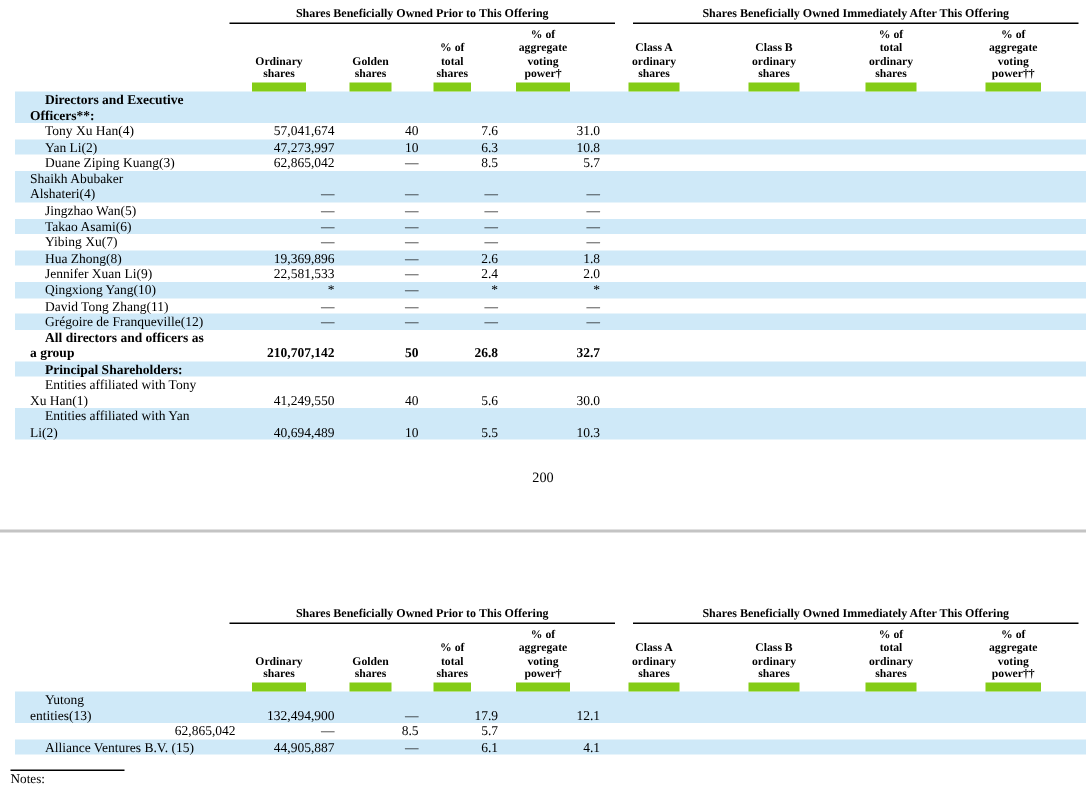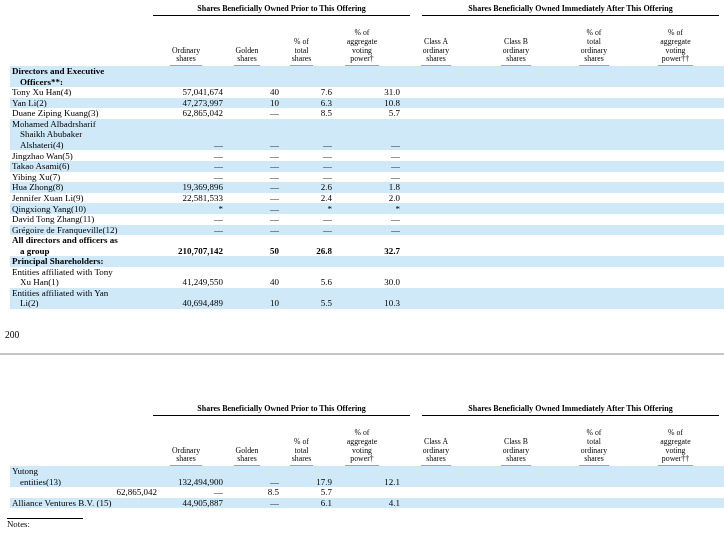--- a/index.html
+++ b/index.html
@@ -10,53 +10,53 @@
   }
   .page { position:absolute; left:0; width:724px; }
   .page1 { top:0; }
   .page2 { top:400px; }
   .page-sep {
     position:absolute; top:353px; left:0; width:724px; height:0;
     border-top:2px solid #c4c4c4;
   }
 
   
-  .group-headers { display:flex; width:714px; margin:4px 0 10px 5px; align-items:flex-end; }
+  .group-headers { display:flex; width:714px; margin:4px 0 0 5px; align-items:flex-end; }
   .gh-spacer { width:148px; }
   .gh {
     font-weight:bold; font-size:8px; line-height:9px; text-align:center;
     border-bottom:1.5px solid #000; padding-bottom:2px;
   }
   .gh.left  { width:257px; }
   .gh-gap   { width:12px; }
   .gh.right { width:297px; }
 
   
   .col-headers, .grid-row {
     display:grid; width:714px; margin-left:5px;
     grid-template-columns:148px 66px 56px 53px 68px 80px 80px 76px 87px;
   }
   .col-headers { align-items:end; padding-top:3px; }
   .ch { text-align:center; }
   .colhead {
-    display:inline-block; font-weight:normal; font-size:7.8px; line-height:8.8px;
-    border-bottom:1px solid #84cc16; padding:0 2px 1px 2px;
+    display:inline-block; font-weight:bold; font-size:7.8px; line-height:8.8px;
+    border-bottom:6px solid #84cc16; padding:0 2px 1px 2px;
   }
 
   
   .tbody { width:714px; margin-left:5px; }
   .grid-row { min-height:10.6px; align-items:end; font-size:9px; line-height:10.5px; }
   .grid-row.shade { background:var(--stripe); }
   .grid-row.bold { font-weight:bold; }
   .cell { overflow:visible; white-space:nowrap; }
   .num-cell { text-align:right; padding-right:1px; }
-  .name-line { padding-left:2px; }
+  .name-line { padding-left:20px; }
   .name-line.cont { padding-left:10px; }
 
-  .page-number { width:714px; margin-left:5px; margin-top:21px; font-size:9.5px; }
+  .page-number { width:714px; margin-left:5px; margin-top:21px; text-align:center; font-size:9.5px; }
 
   .notes-rule { width:76px; margin:10px 0 0 7px; border-top:1px solid #000; }
   .notes { margin:0 0 0 7px; font-size:8.8px; }
 </style>
 </head>
 <body>
 
 <section class="page page1">
   <div class="group-headers">
     <div class="gh-spacer"></div>
@@ -124,21 +124,20 @@
         <div class="cell num-cell">—</div>
         <div class="cell num-cell">8.5</div>
         <div class="cell num-cell">5.7</div>
         <div class="cell num-cell"></div>
         <div class="cell num-cell"></div>
         <div class="cell num-cell"></div>
         <div class="cell num-cell"></div>
       </div>
       <div class="grid-row shade">
         <div class="cell name-cell">
-          <div class="name-line">Mohamed Albadrsharif</div>
           <div class="name-line cont">Shaikh Abubaker</div>
           <div class="name-line cont">Alshateri(4)</div>
         </div>
         <div class="cell num-cell">—</div>
         <div class="cell num-cell">—</div>
         <div class="cell num-cell">—</div>
         <div class="cell num-cell">—</div>
         <div class="cell num-cell"></div>
         <div class="cell num-cell"></div>
         <div class="cell num-cell"></div>

